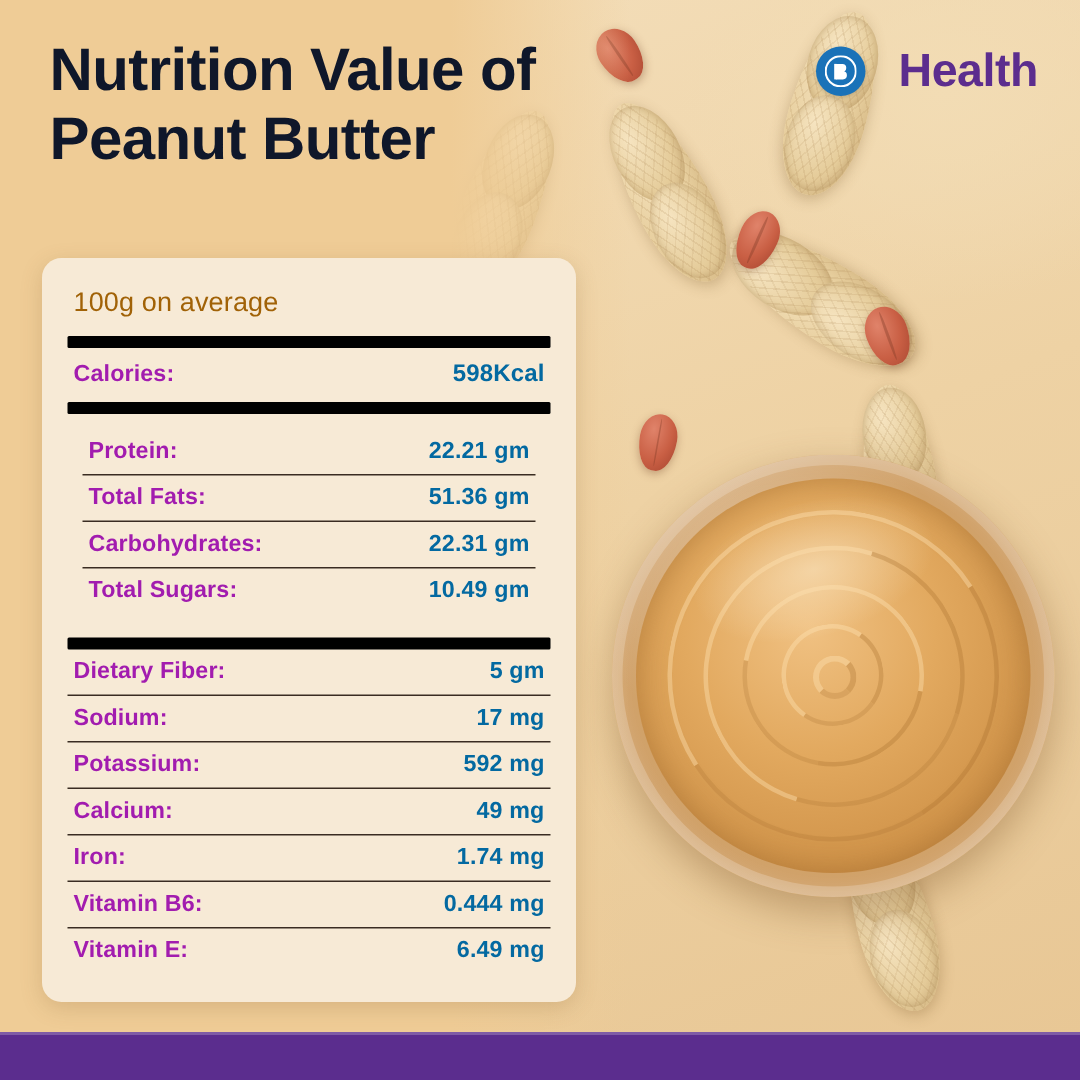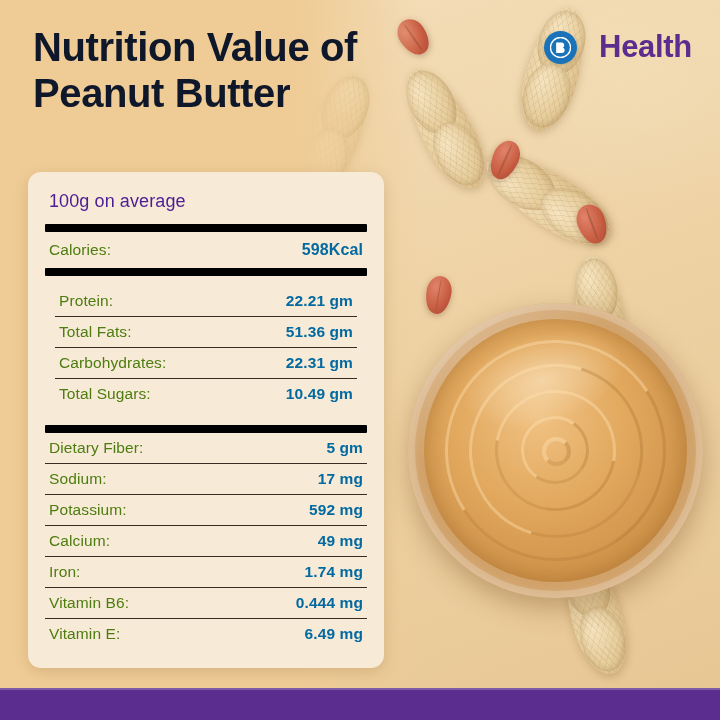--- a/index.html
+++ b/index.html
@@ -133,37 +133,37 @@
   .card {
     position:absolute;
     left:28px; top:172px; width:356px;
     padding:16px 17px 19px 17px;
     background:#f7ead6;
     border-radius:13px;
     box-shadow:0 4px 14px rgba(130,95,50,0.22);
     z-index:20;
   }
   .card-heading {
-    font-size:18px; color:#4c1d95; font-weight:normal;
+    font-size:18px; color:#a16207; font-weight:normal;
     padding:3px 0 12px 4px; letter-spacing:.1px;
   }
   .rule-thick { height:8px; background:#000; border-radius:1px; }
   .group { }
   .group.g-cal  { margin:0; }
   .group.g-macro{ margin:10px; }
   .group.g-micro{ margin:0; }
 
   .row {
     display:flex; align-items:baseline; justify-content:space-between;
     padding:6px 4px 6px 4px;
     border-bottom:1.6px solid #3a2c22;
   }
   .row.no-rule { border-bottom:none; }
   .row .label {
-    font-size:15.5px; color:#4d7c0f; font-weight:normal; letter-spacing:.1px;
+    font-size:15.5px; color:#a21caf; font-weight:bold; letter-spacing:.1px;
   }
   .row .value {
     font-size:15.5px; color:#0369a1; font-weight:bold; letter-spacing:.1px;
     text-align:right; white-space:nowrap;
   }
   .row.calorie-row { padding:9px 4px 9px 4px; border-bottom:none; }
   .row.calorie-row .value { font-size:16px; }
   .spacer-6 { height:6px; }
 
   

